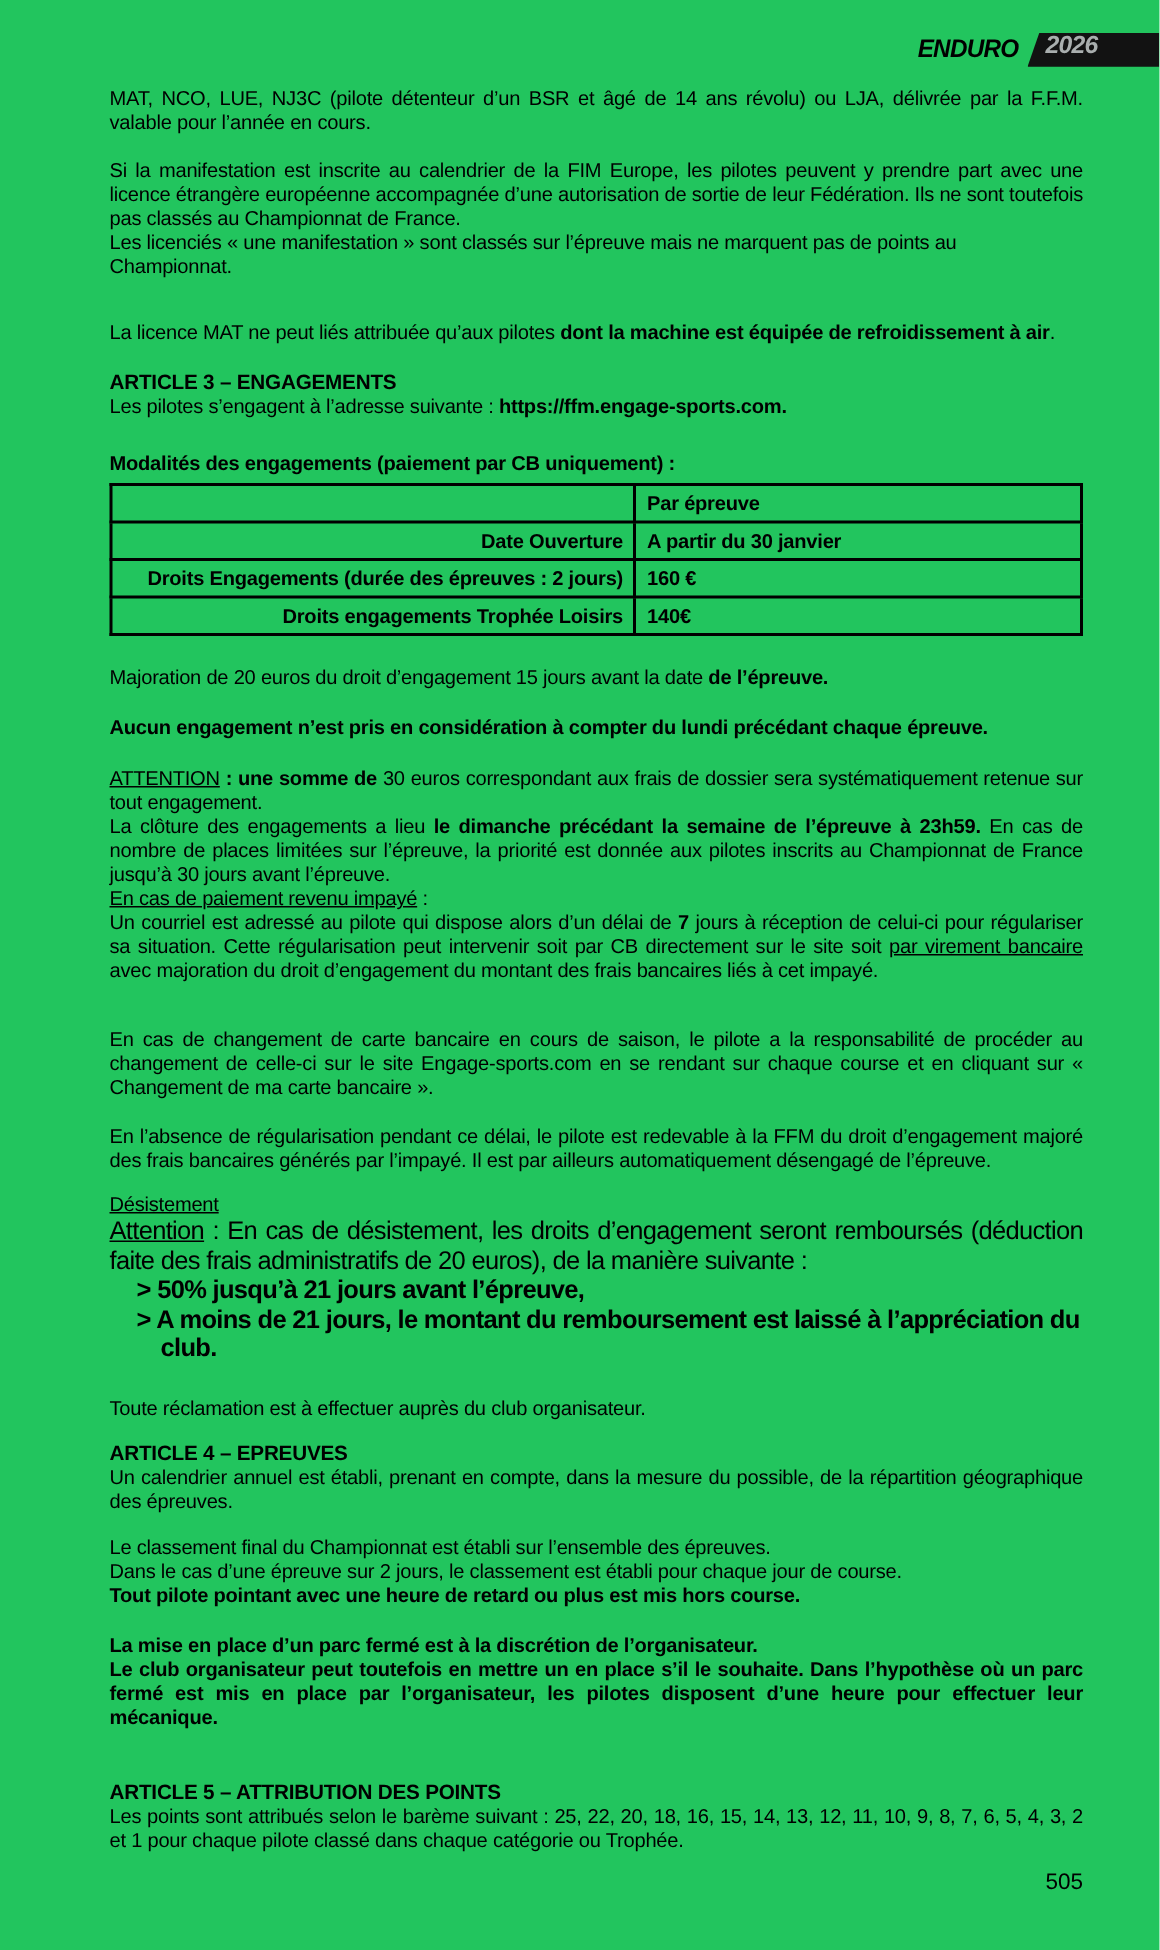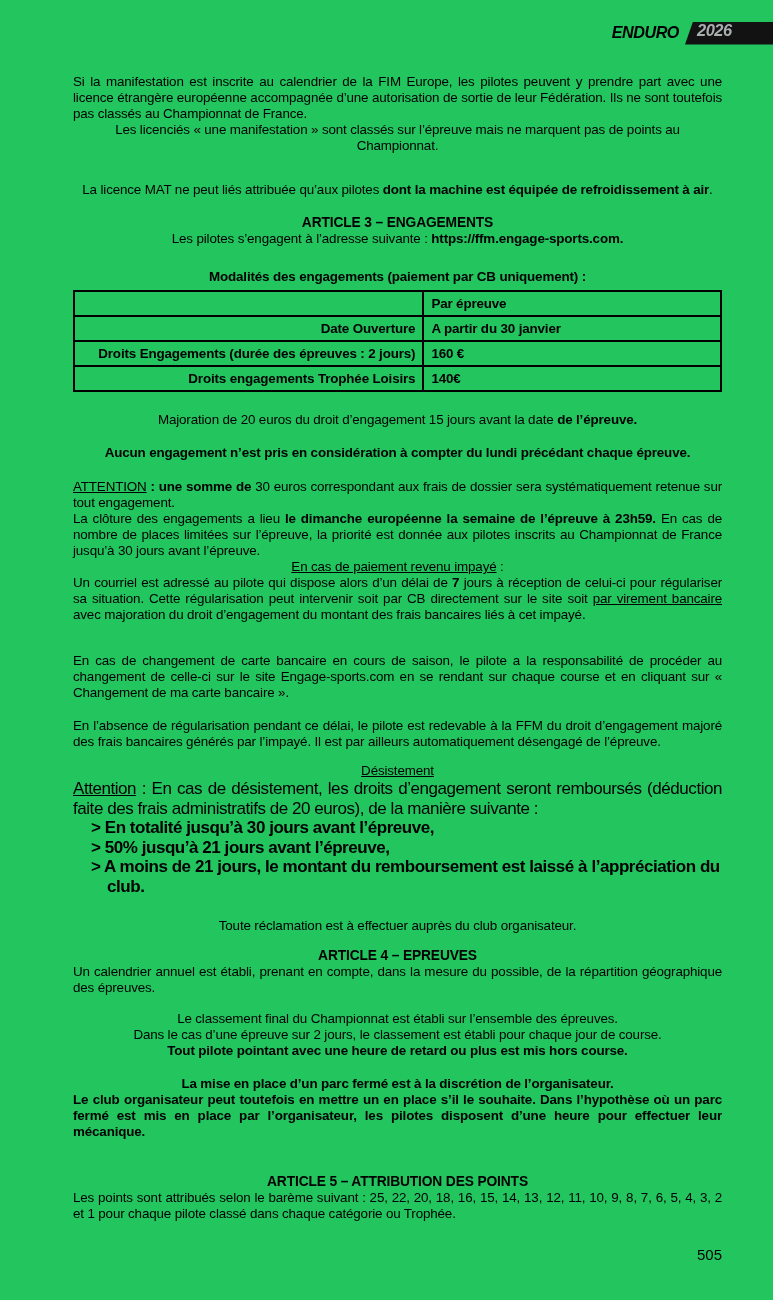--- a/index.html
+++ b/index.html
@@ -13,21 +13,21 @@
   
   .logo{position:absolute;top:21px;right:0;height:24px;display:flex;align-items:center;}
   .logo-name{font-style:italic;font-weight:900;font-size:17px;letter-spacing:-0.5px;margin-right:4px;transform:scaleX(.95);}
   .logo-box{
     display:flex;background:#121212;height:23px;width:88px;
     clip-path:polygon(8px 0,100% 0,100% 100%,0 100%);
     padding-left:12px;box-sizing:border-box;
   }
   .logo-year{font-style:italic;font-weight:900;font-size:16.5px;color:#a9aeae;letter-spacing:-0.5px;}
 
-  p{margin:0;text-align:center;}
+  p{margin:0;}
   .just{text-align:justify;}
   .b{font-weight:bold;}
   .u{text-decoration:underline;}
   .bu{font-weight:bold;}
   .h{font-weight:bold;font-size:13.8px;}
 
   table.fees{border-collapse:collapse;width:100%;margin-top:5px;}
   table.fees td{
     border:2px solid #000;font-weight:bold;padding:1px 7px;height:21px;
     font-size:13.4px;letter-spacing:-0.15px;
@@ -47,20 +47,23 @@
 
   <div class="logo">
     <span class="logo-name">ENDURO</span>
     <span class="logo-box">
       <span class="logo-year">2026</span>
     </span>
   </div>
 
   <div class="content" style="padding-top:58px;">
 
+    <p class="just">
+      <span>MAT, NCO, LUE, NJ3C (pilote détenteur d’un BSR et âgé de 14 ans révolu) ou LJA, délivrée par la F.F.M. valable pour l’année en cours.</span>
+    </p>
 
     <p class="just" style="margin-top:16px;">
       <span>Si la manifestation est inscrite au calendrier de la FIM Europe, les pilotes peuvent y prendre part avec une licence étrangère européenne accompagnée d’une autorisation de sortie de leur Fédération. Ils ne sont toutefois pas classés au Championnat de France.</span>
     </p>
     <p>
       <span>Les licenciés « une manifestation » sont classés sur l’épreuve mais ne marquent pas de points au Championnat.</span>
     </p>
 
     <p style="margin-top:28px;">
       <span>La licence MAT ne peut liés attribuée qu’aux pilotes </span><span class="b">dont la machine est équipée de refroidissement à air</span><span>.</span>
@@ -99,21 +102,21 @@
     </p>
 
     <p style="margin-top:17px;">
       <span class="bu">Aucun engagement n’est pris en considération à compter du lundi précédant chaque épreuve</span><span class="b">.</span>
     </p>
 
     <p class="just" style="margin-top:18px;">
       <span class="u">ATTENTION</span><span class="b"> : une somme de </span><span>30 euros correspondant aux frais de dossier sera systématiquement retenue sur tout engagement.</span>
     </p>
     <p class="just">
-      <span>La clôture des engagements a lieu </span><span class="b">le dimanche européenne la semaine de l’épreuve à 23h59.</span><span> En cas de nombre de places limitées sur l’épreuve, la priorité est donnée aux pilotes inscrits au Championnat de France jusqu’à 30 jours avant l’épreuve.</span>
+      <span>La clôture des engagements a lieu </span><span class="b">le dimanche précédant la semaine de l’épreuve à 23h59.</span><span> En cas de nombre de places limitées sur l’épreuve, la priorité est donnée aux pilotes inscrits au Championnat de France jusqu’à 30 jours avant l’épreuve.</span>
     </p>
     <p>
       <span class="u">En cas de paiement revenu impayé</span><span> :</span>
     </p>
     <p class="just">
       <span>Un courriel est adressé au pilote qui dispose alors d’un délai de </span><span class="b">7</span><span> jours à réception de celui-ci pour régulariser sa situation. Cette régularisation peut intervenir soit par CB directement sur le site soit </span><span class="u">par virement bancaire</span><span> avec majoration du droit d’engagement du montant des frais bancaires liés à cet impayé.</span>
     </p>
 
     <p class="just" style="margin-top:30px;">
       <span>En cas de changement de carte bancaire en cours de saison, le pilote a la responsabilité de procéder au changement de celle-ci sur le site Engage-sports.com en se rendant sur chaque course et en cliquant sur « Changement de ma carte bancaire ».</span>
@@ -122,21 +125,20 @@
     <p class="just" style="margin-top:17px;">
       <span>En l’absence de régularisation pendant ce délai, le pilote est redevable à la FFM du droit d’engagement majoré des frais bancaires générés par l’impayé. Il est par ailleurs automatiquement désengagé de l’épreuve.</span>
     </p>
 
     <p style="margin-top:13px;">
       <span class="u">Désistement</span>
     </p>
     <p class="big just">
       <span class="u">Attention</span><span> : En cas de désistement, les droits d’engagement seront remboursés (déduction faite des frais administratifs de 20 euros), de la manière suivante :</span>
     </p>
-    <div class="big bullet">&gt; En totalité jusqu’à 30 jours avant l’épreuve,</div>
     <div class="big bullet">&gt; 50% jusqu’à 21 jours avant l’épreuve,</div>
     <div class="big bullet">&gt; A moins de 21 jours, le montant du remboursement est laissé à l’appréciation du club.</div>
 
     <p style="margin-top:22px;">Toute réclamation est à effectuer auprès du club organisateur.</p>
 
     <p class="h" style="margin-top:14px;">ARTICLE 4 – EPREUVES</p>
     <p class="just">Un calendrier annuel est établi, prenant en compte, dans la mesure du possible, de la répartition géographique des épreuves.</p>
 
     <p style="margin-top:15px;">Le classement final du Championnat est établi sur l’ensemble des épreuves.</p>
     <p>Dans le cas d’une épreuve sur 2 jours, le classement est établi pour chaque jour de course.</p>

